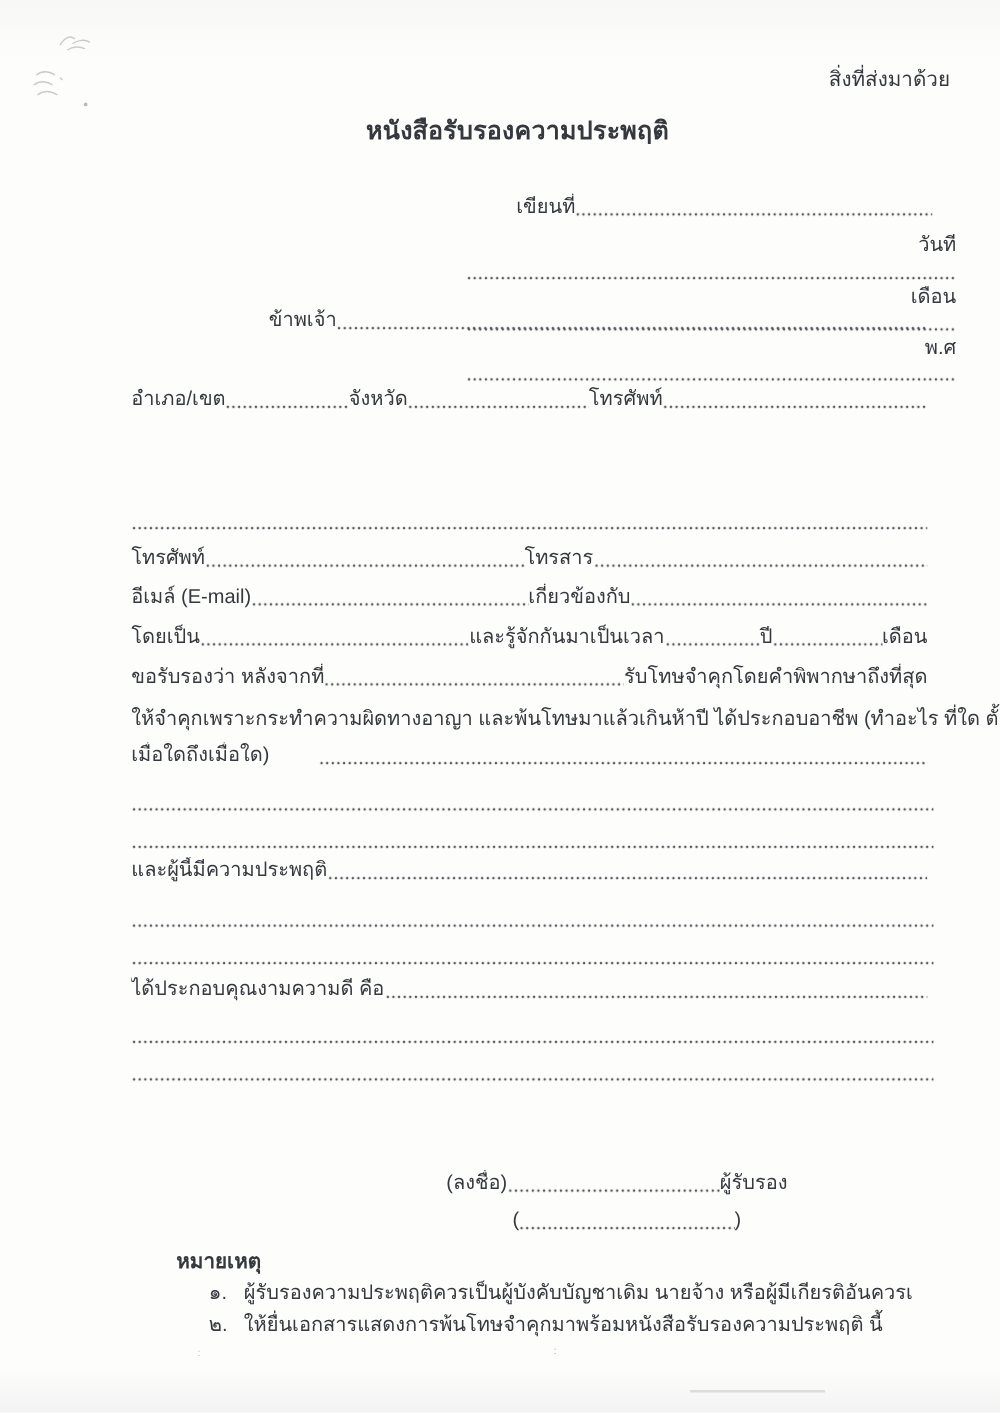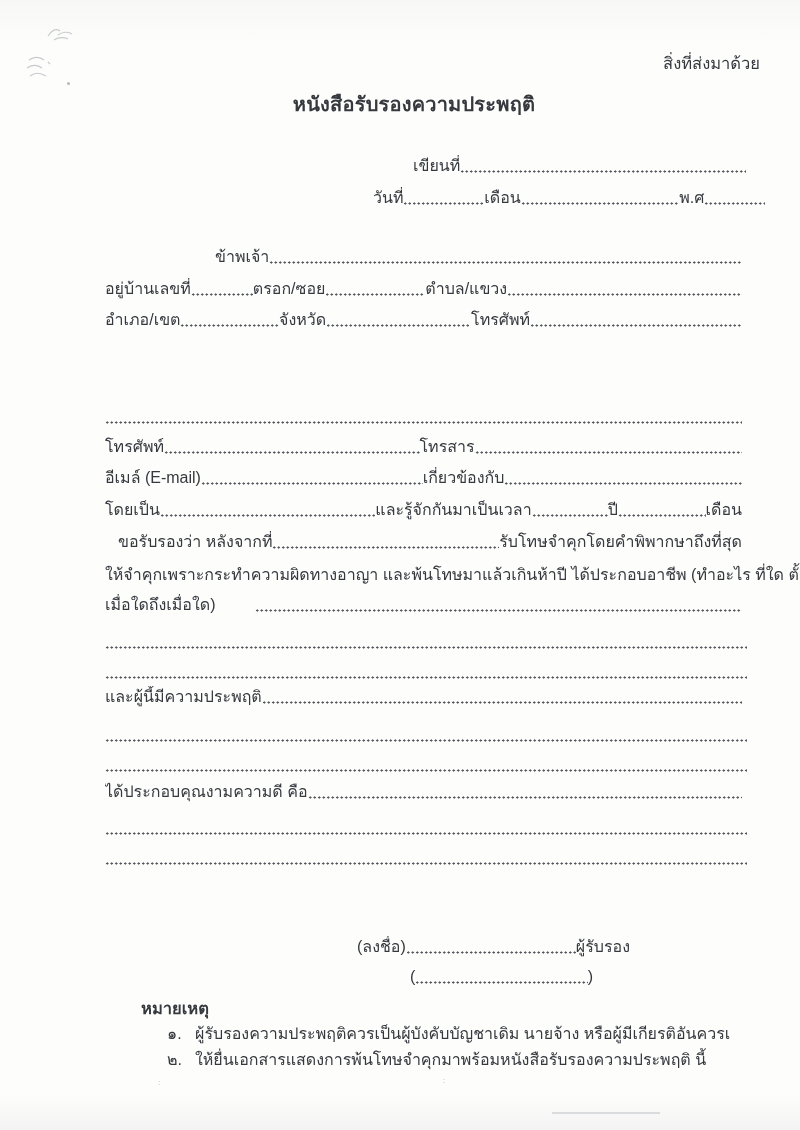--- a/index.html
+++ b/index.html
@@ -63,43 +63,35 @@
   <div class="streak"></div>
 
   <div class="attach">สิ่งที่ส่งมาด้วย</div>
   <div class="title">หนังสือรับรองความประพฤติ</div>
 
   <div class="row" style="left:413px;right:auto;width:333px;top:155px;">
     <span class="lbl">เขียนที่</span>
     <div class="dots grow"></div>
   </div>
 
-  <div class="row" style="left:373px;right:auto;width:392px;top:187px;">
+  <div class="row" style="left:373px;right:auto;width:392px;top:187px;flex-direction:column;">
     <span class="lbl">วันที่</span>
     <div class="dots" style="flex-grow:80;"></div>
     <span class="lbl">เดือน</span>
     <div class="dots" style="flex-grow:157;"></div>
     <span class="lbl">พ.ศ</span>
     <div class="dots" style="flex-grow:60;"></div>
   </div>
 
   <div class="row" style="top:246px;">
     <span style="display:inline-block;width:110px;flex:0 0 110px;"></span>
     <span class="lbl">ข้าพเจ้า</span>
     <div class="dots grow"></div>
   </div>
 
-  <div class="row" style="top:278px;">
-    <span class="lbl">อยู่บ้านเลขที่</span>
-    <div class="dots" style="flex-grow:62;"></div>
-    <span class="lbl">ตรอก/ซอย</span>
-    <div class="dots" style="flex-grow:100;"></div>
-    <span class="lbl">ตำบล/แขวง</span>
-    <div class="dots" style="flex-grow:235;"></div>
-  </div>
 
   <div class="row" style="top:309px;">
     <span class="lbl">อำเภอ/เขต</span>
     <div class="dots" style="flex-grow:100;"></div>
     <span class="lbl">จังหวัด</span>
     <div class="dots" style="flex-grow:147;"></div>
     <span class="lbl">โทรศัพท์</span>
     <div class="dots" style="flex-grow:215;"></div>
   </div>
 
@@ -126,21 +118,21 @@
   <div class="row" style="top:499px;">
     <span class="lbl">โดยเป็น</span>
     <div class="dots" style="flex-grow:263;"></div>
     <span class="lbl">และรู้จักกันมาเป็นเวลา</span>
     <div class="dots" style="flex-grow:93;"></div>
     <span class="lbl">ปี</span>
     <div class="dots" style="flex-grow:107;"></div>
     <span class="lbl">เดือน</span>
   </div>
 
-  <div class="row" style="top:531px;margin-left:13px;">
+  <div class="row" style="top:531px;">
     <span class="lbl">ขอรับรองว่า หลังจากที่</span>
     <div class="dots" style="flex-grow:172;"></div>
     <span class="lbl">รับโทษจำคุกโดยคำพิพากษาถึงที่สุด</span>
   </div>
 
   <div class="plainline" style="top:562px;">ให้จำคุกเพราะกระทำความผิดทางอาญา และพ้นโทษมาแล้วเกินห้าปี ได้ประกอบอาชีพ (ทำอะไร ที่ใด ตั้งแต่</div>
 
   <div class="row" style="top:594px;gap:40px;">
     <span class="lbl">เมื่อใดถึงเมื่อใด)</span>
     <div class="dots grow"></div>

